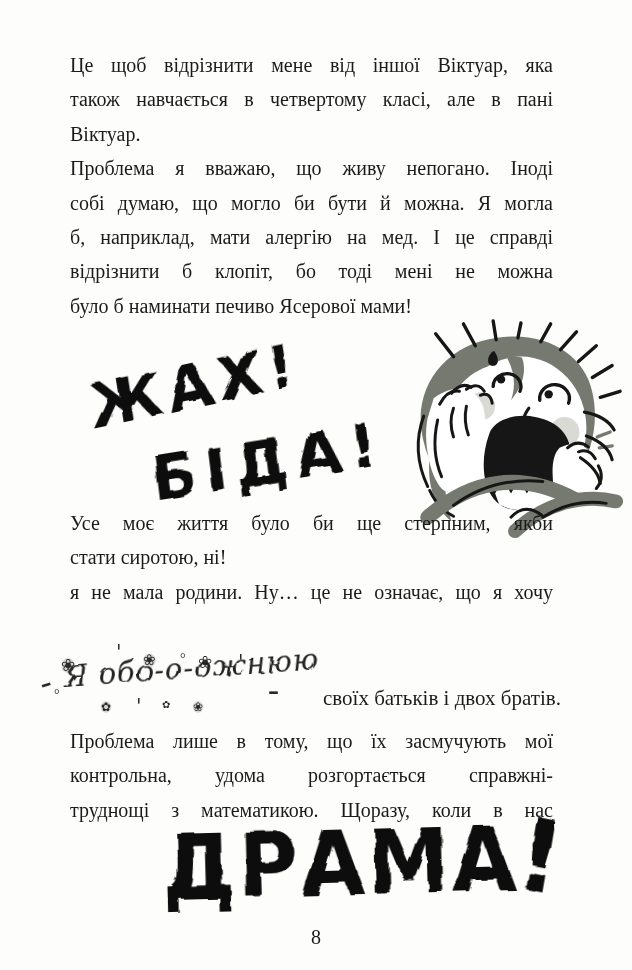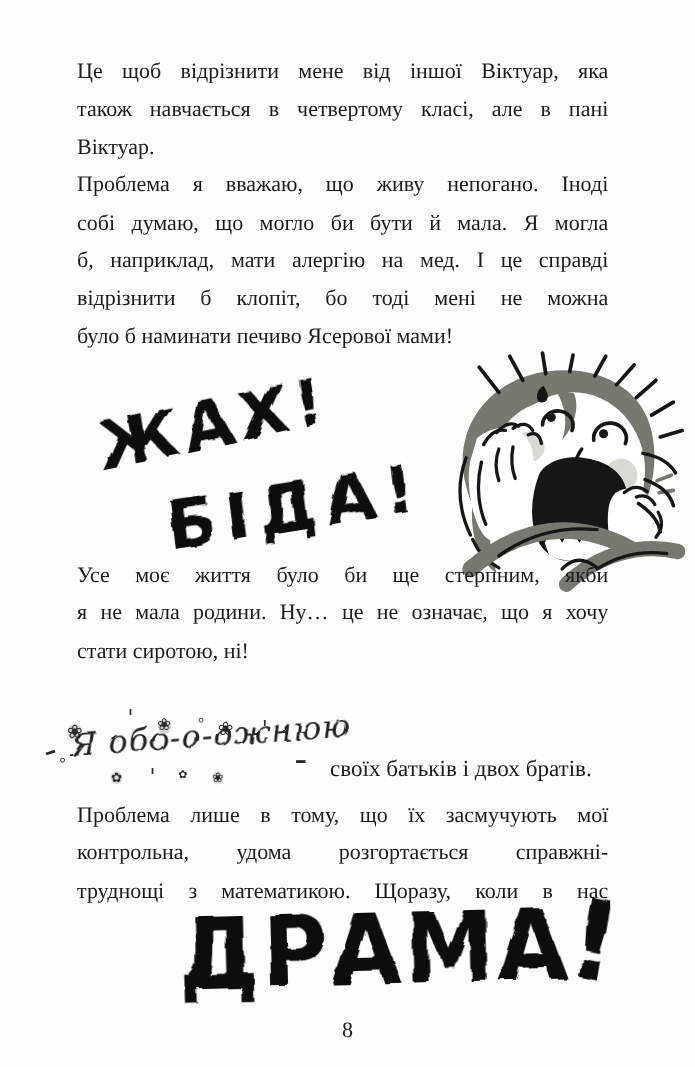--- a/index.html
+++ b/index.html
@@ -9,21 +9,21 @@
     margin:0 auto;
     background:var(--paper,#fdfdfb);
     color:var(--ink,#1b1b1b);
     font-family:"Liberation Serif", serif;
     overflow:hidden;
   }
   
   .tb { position:absolute; left:70px; width:483px; font-size:20px; line-height:34.4px; }
   .ln { text-align:justify; text-align-last:justify; }
   .ln.end { text-align:justify; text-align-last:left; }
-  .tb-right { position:absolute; left:55px; width:483px; font-size:21px; line-height:34.4px; text-align:right; }
+  .tb-right { position:absolute; left:78px; width:483px; font-size:21px; line-height:34.4px; text-align:right; }
 
   
   .scrawl {
     position:absolute;
     font-family:"DejaVu Sans", sans-serif;
     font-weight:bold;
     color:#101010;
     line-height:1;
     white-space:nowrap;
     filter:url(#wobble);
@@ -84,21 +84,21 @@
 <div class="page">
 
   <div class="tb" style="top:48px">
     <div>
       <div class="ln">Це щоб відрізнити мене від іншої Віктуар, яка</div>
       <div class="ln">також навчається в четвертому класі, але в пані</div>
       <div class="ln end">Віктуар.</div>
     </div>
     <div>
       <div class="ln">Проблема я вважаю, що живу непогано. Іноді</div>
-      <div class="ln">собі думаю, що могло би бути й мала. Я могла</div>
+      <div class="ln">собі думаю, що могло би бути й можна. Я могла</div>
       <div class="ln">б, наприклад, мати алергію на мед. І це справді</div>
       <div class="ln">відрізнити б клопіт, бо тоді мені не можна</div>
       <div class="ln end">було б наминати печиво Ясерової мами!</div>
     </div>
   </div>
 
   <div class="scrawl scrawl-zhah">ЖАХ!</div>
   <div class="scrawl scrawl-bida">БІДА!</div>
 
   <div class="illus">
@@ -165,22 +165,22 @@
       </g>
 
       <path class="ink-s" stroke-width="3.2" d="M192,92 Q214,96 222,110"></path>
       <path class="ink-s" stroke-width="3.2" d="M194,116 Q216,124 220,140"></path>
       <path class="ink-s" stroke-width="3.2" d="M188,138 Q206,150 208,164"></path>
     </svg>
   </div>
 
   <div class="tb" style="top:506px">
     <div class="ln">Усе моє життя було би ще стерпним, якби</div>
+    <div class="ln end">стати сиротою, ні!</div>
     <div class="ln">я не мала родини. Ну… це не означає, що я хочу</div>
-    <div class="ln end">стати сиротою, ні!</div>
   </div>
 
   <div class="decor">
     <span class="halo" style="left:18px; top:18px; font-size:17px">❀</span>
     <span class="tick" style="left:76px; top:6px">'</span>
     <span class="halo" style="left:100px; top:14px; font-size:15px">❀</span>
     <span class="dot" style="left:140px; top:16px">°</span>
     <span style="left:158px; top:18px; font-size:17px">❀</span>
     <span class="tick" style="left:198px; top:16px">'</span>
     <span class="dash" style="left:0px;  top:36px; transform:rotate(-18deg)">–</span>

